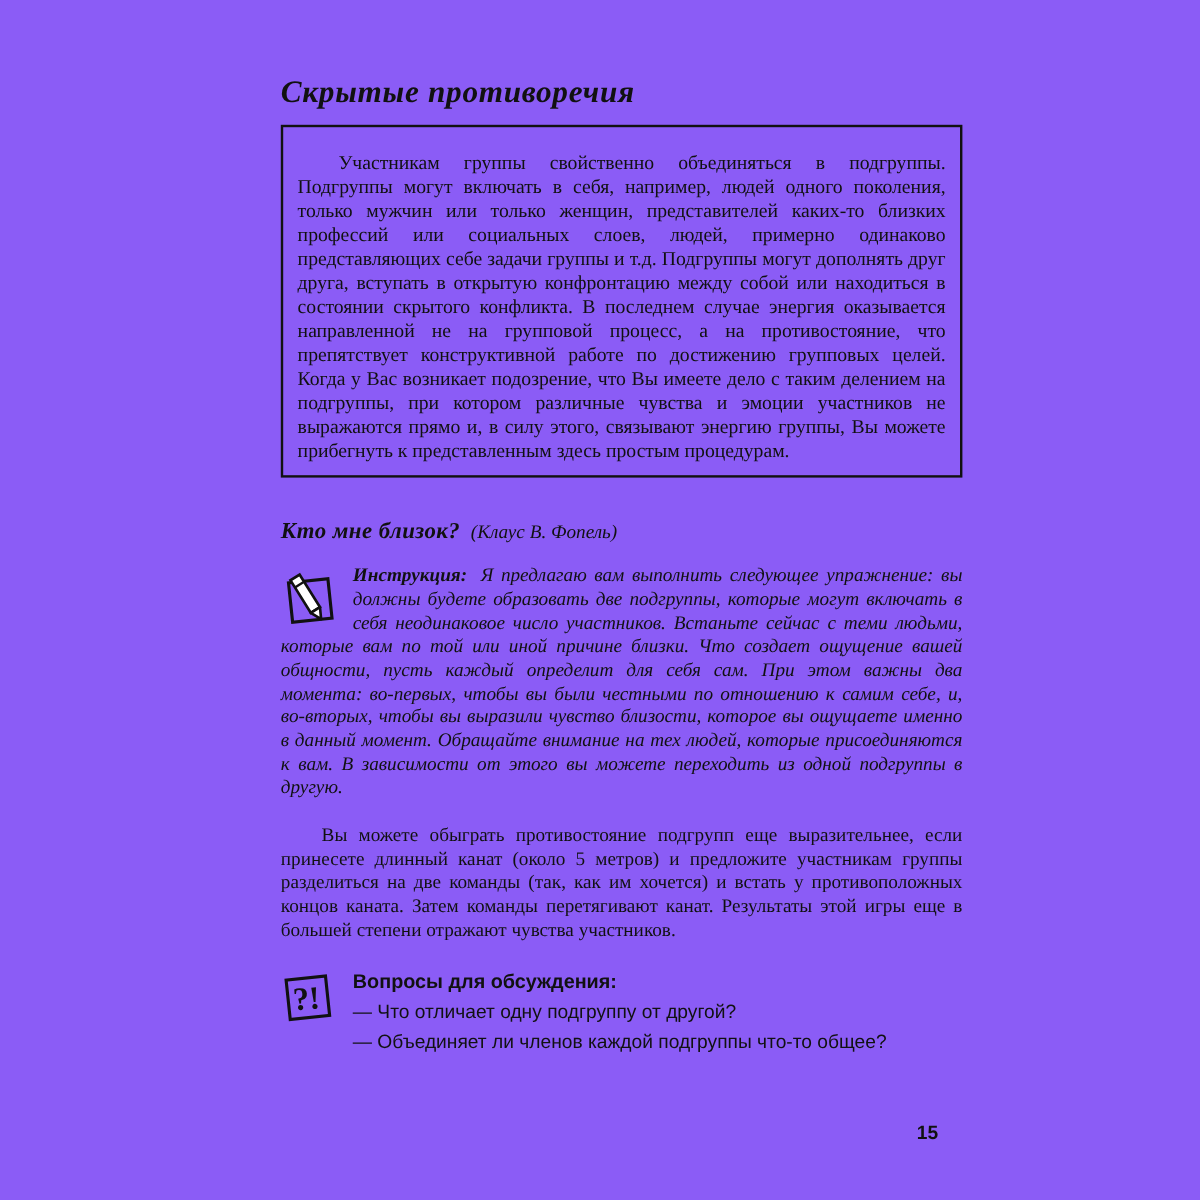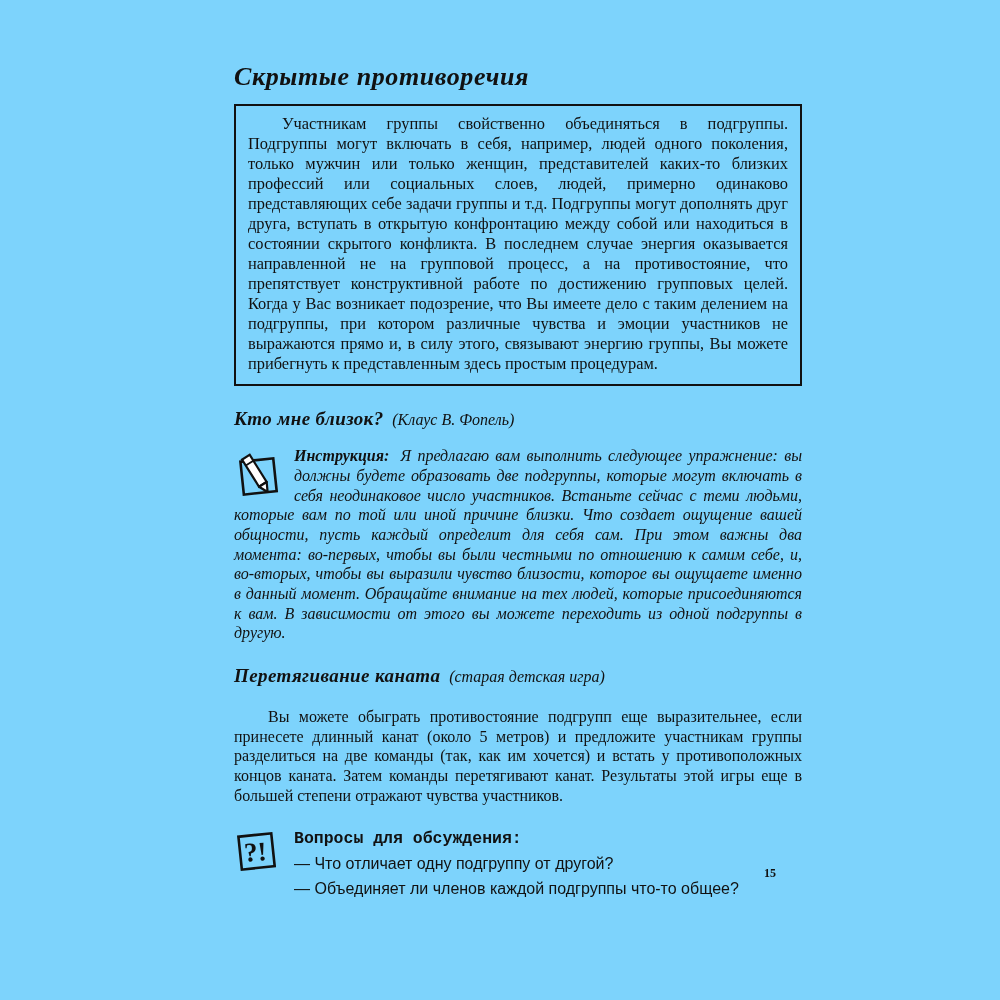--- a/index.html
+++ b/index.html
@@ -4,69 +4,69 @@
 <style>
   * { margin:0; padding:0; box-sizing:border-box; }
   html,body { background:#ffffff; }
   body {
     width:1000px; height:1000px;
     font-family:"Liberation Serif", serif;
     color:#111111;
     position:relative;
     overflow:hidden;
   }
-  .page { position:absolute; inset:0; background:#7dd3fc; }
+  .page { position:absolute; inset:0; background:#8b5cf6; }
   .content { position:absolute; left:234px; top:62px; width:568px; }
 
   .title {
     font-size:26px; font-weight:bold; font-style:italic;
     letter-spacing:0.6px;
   }
   .exercise {
     font-size:17px; font-weight:bold; font-style:italic;
     margin-top:9px; letter-spacing:0.3px;
   }
 
   .intro-box {
     border:2px solid #111;
     margin-top:12px;
-    padding:8px 12px 10px 12px;
+    padding:20px 12px 10px 12px;
     font-size:16.4px; line-height:1.22;
     text-align:justify;
   }
   .intro-box p { text-indent:34px; }
 
-  .section-heading { margin-top:22px; font-size:19px; }
+  .section-heading { margin-top:34px; font-size:19px; }
   .heading-name { font-weight:bold; font-style:italic; letter-spacing:0.4px; }
   .heading-attr { font-style:italic; font-size:16px; margin-left:4px; }
 
   .instruction-block { margin-top:16px; }
   .instruction-block::after { content:""; display:block; clear:both; }
   .icon-float {
     float:left; width:48px; height:54px;
     margin:2px 12px 2px 0;
   }
   .para {
     font-size:16px; line-height:1.23;
     text-align:justify; margin-top:8px;
   }
   .para.indent { text-indent:34px;margin-top:20px; }
   .instruction { font-style:italic; margin-top:0; }
   .instruction .label { font-weight:bold; margin-right:5px; }
 
   .discussion { display:flex; margin-top:20px; align-items:flex-start; }
   .disc-icon { width:46px; height:52px; margin-right:14px; flex:none; }
   .disc-content { padding-top:4px; font-family:"Liberation Sans", sans-serif; }
-  .disc-label { font-weight:bold; font-size:16.5px;font-family:Liberation Mono, monospace; }
+  .disc-label { font-weight:bold; font-size:16.5px; }
   .disc-q { font-size:16px; margin-top:7px; }
 
   .page-number {
-    position:absolute; left:764px; top:866px;
-    font-family:Liberation Serif, serif;
-    font-weight:bold; font-size:12px;
+    position:absolute; left:764px; top:936px;
+    font-family:Liberation Sans, sans-serif;
+    font-weight:bold; font-size:16px;
   }
   svg { display:block; width:100%; height:100%; }
 </style>
 </head>
 <body>
 
 <div class="page">
   <div class="content">
 
     <h1 class="title">Скрытые противоречия</h1>
@@ -90,24 +90,20 @@
             <line x1="-4.5" y1="-14" x2="4.5" y2="-14" stroke="#111" stroke-width="2"></line>
           </g>
         </svg>
       </span>
       <p class="para instruction">
         <span class="label">Инструкция:</span>
         <span>Я предлагаю вам выполнить следующее упражнение: вы должны будете образовать две подгруппы, которые могут включать в себя неодинаковое число участников. Встаньте сейчас с теми людьми, которые вам по той или иной причине близки. Что создает ощущение вашей общности, пусть каждый определит для себя сам. При этом важны два момента: во-первых, чтобы вы были честными по отношению к самим себе, и, во-вторых, чтобы вы выразили чувство близости, которое вы ощущаете именно в данный момент. Обращайте внимание на тех людей, которые присоединяются к вам. В зависимости от этого вы можете переходить из одной подгруппы в другую.</span>
       </p>
     </div>
 
-    <div class="section-heading">
-      <span class="heading-name">Перетягивание каната</span>
-      <span class="heading-attr">(старая детская игра)</span>
-    </div>
     <p class="para indent">Вы можете обыграть противостояние подгрупп еще выразительнее, если принесете длинный канат (около 5 метров) и предложите участникам группы разделиться на две команды (так, как им хочется) и встать у противоположных концов каната. Затем команды перетягивают канат. Результаты этой игры еще в большей степени отражают чувства участников.</p>
 
     <div class="discussion">
       <span class="disc-icon">
         <svg viewBox="0 0 46 52" aria-hidden="true">
           <rect x="6" y="10" width="33" height="33" fill="none" stroke="#111" stroke-width="2.6" transform="rotate(-6 22 26)"></rect>
           <text x="10" y="36" font-size="27" font-weight="bold" font-family="Liberation Serif, serif" fill="#111" transform="rotate(-4 22 26)">?!</text>
         </svg>
       </span>
       <div class="disc-content">

